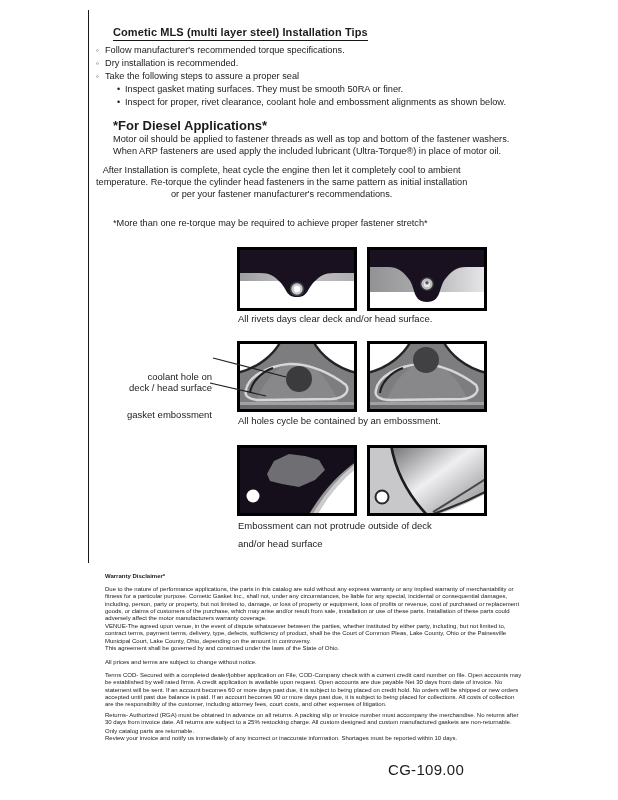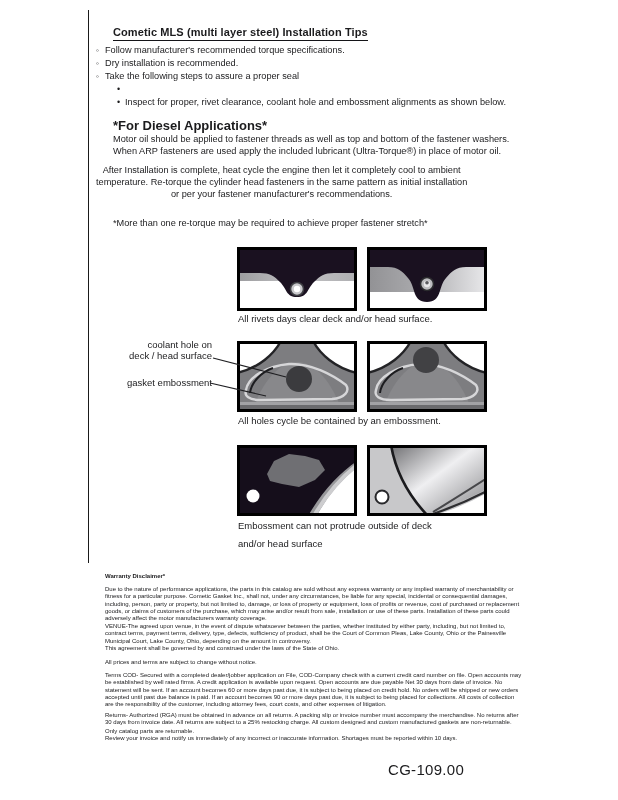--- a/index.html
+++ b/index.html
@@ -14,21 +14,21 @@
   .bullets{font-size:9.2px;line-height:13px;}
   .b-row{display:flex;}
   .b-row.sub{margin-left:21px;}
   .bm{width:9px;flex:0 0 9px;font-size:8px;line-height:13px;}
   .bm.dot{width:8px;flex:0 0 8px;font-size:9px;}
   .h2{font-size:13px;font-weight:bold;}
   .para{font-size:9.2px;line-height:12px;}
   .dlabel{font-size:13.5px;letter-spacing:.4px;color:#1c1c1f;transform:translateX(-50%);margin-top:30px;}
   .dbox{line-height:0;}
   .caption{font-size:9.5px;}
-  .annot{font-size:9.5px;line-height:11px;text-align:right;width:102px;}
+  .annot{font-size:9.5px;line-height:11px;text-align:right;width:102px;margin-top:32px;}
   .warr{font-size:6px;line-height:7.3px;letter-spacing:0;}
   .warr-h{font-weight:bold;}
   .pagenum{font-size:15px;letter-spacing:.3px;}
   svg{display:block;}
 </style>
 </head>
 <body>
 
 <div class="page">
 
@@ -46,20 +46,21 @@
     <div class="b-row nowrap">
       <span class="bm">◦</span>
       <span>Dry installation is recommended.</span>
     </div>
     <div class="b-row nowrap">
       <span class="bm">◦</span>
       <span>Take the following steps to assure a proper seal</span>
     </div>
     <div class="b-row sub nowrap">
       <span class="bm dot">•</span>
+      <span>Inspect gasket mating surfaces.  They must be smooth 50RA or finer.</span>
     </div>
     <div class="b-row sub nowrap">
       <span class="bm dot">•</span>
       <span>Inspect for proper, rivet clearance, coolant hole and embossment alignments as shown below.</span>
     </div>
   </div>
 
   <div class="abs h2 nowrap" style="left:113px;top:118px;">*For Diesel Applications*</div>
   <div class="abs para pre" style="left:113px;top:133px;">Motor oil should be applied to fastener threads as well as top and bottom of the fastener washers.
 When ARP fasteners are used apply the included lubricant (Ultra-Torque®) in place of motor oil.</div>

